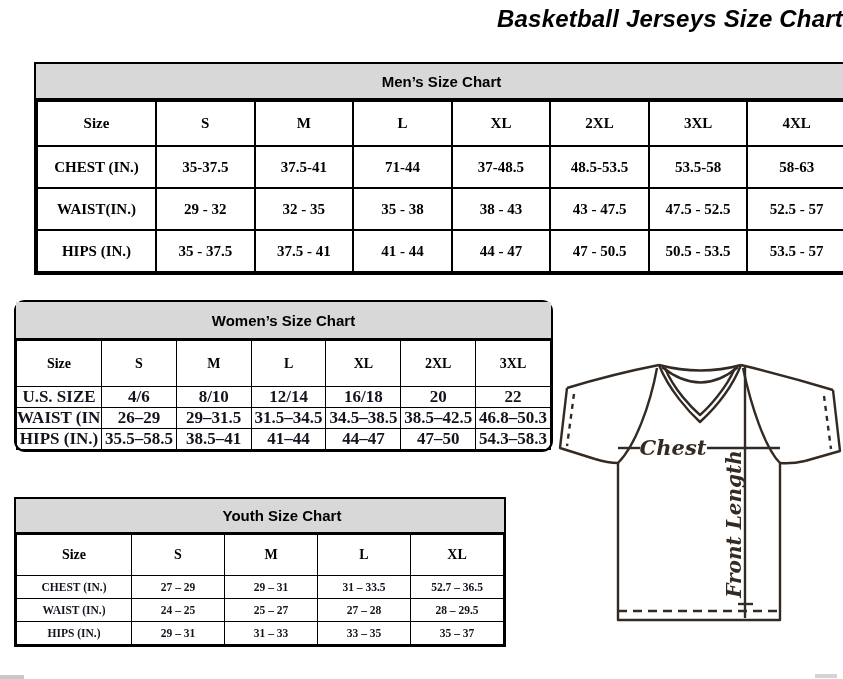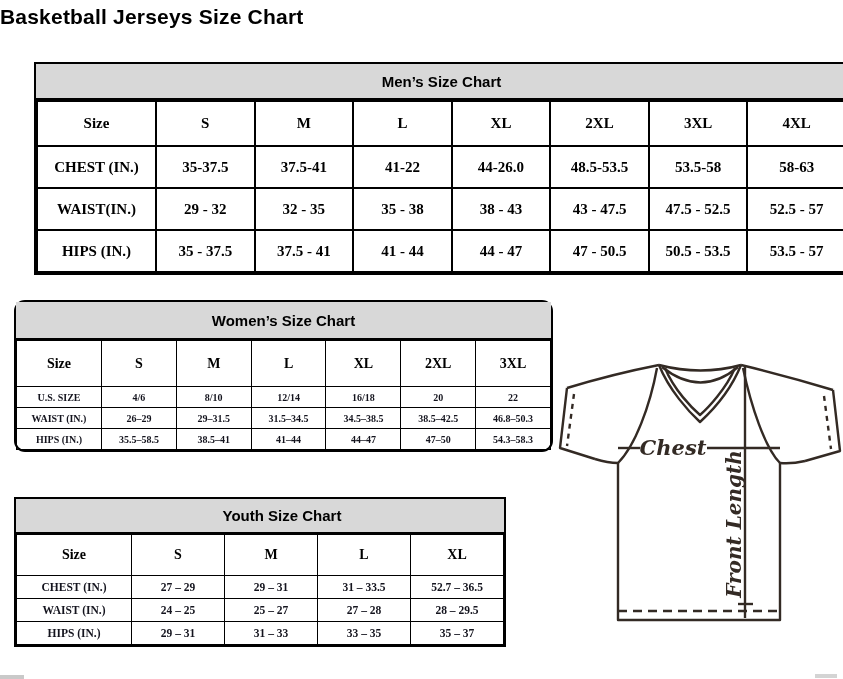--- a/index.html
+++ b/index.html
@@ -2,21 +2,21 @@
 <html><head>
 <meta charset="utf-8">
 <style>
   html,body { margin:0; padding:0; }
   body {
     width:843px; height:679px; position:relative; overflow:hidden;
     background:#ffffff; font-family:"Liberation Sans", sans-serif; color:#000;
   }
   .page-title {
     position:absolute; top:5px; left:0; width:100%;
-    text-align:left; font-size:21px; font-weight:bold; letter-spacing:0.2px;
+    text-align:right; font-size:24px; font-weight:bold; letter-spacing:0.2px;font-style:italic;
   }
   .tbl-wrap { position:absolute; border:2px solid #000; box-sizing:border-box; background:#fff; }
   .tbl-caption {
     background:#d8d8d8; border-bottom:2px solid #000;
     display:flex; align-items:center; justify-content:center;
     font-weight:bold; font-size:15px;
   }
   table { border-collapse:collapse; width:100%; table-layout:fixed;font-family:Liberation Serif, serif; }
   th, td { border:1px solid #000; text-align:center; font-weight:bold; padding:0; overflow:hidden; white-space:nowrap; }
 
@@ -27,21 +27,21 @@
   #mens-wrap thead tr { height:45px; }
   #mens-wrap tbody tr { height:42px; }
   #mens-wrap th:first-child { width:117px; }
 
   
   #womens-wrap { left:14px; top:300px; width:539px;border-radius:11px; }
   #womens-wrap .tbl-caption { height:36px; }
   #womens-wrap thead th { font-size:14px; }
   #womens-wrap thead tr { height:46px; }
   #womens-wrap tbody tr { height:21px; }
-  #womens-wrap tbody th, #womens-wrap tbody td { font-size:10px; color:#14141e;margin-top:16px; }
+  #womens-wrap tbody th, #womens-wrap tbody td { font-size:17px; color:#14141e;margin-top:16px; }
   #womens-wrap th:first-child { width:84px; }
 
   
   #youth-wrap { left:14px; top:497px; width:492px; }
   #youth-wrap .tbl-caption { height:33px;padding-left:44px; }
   #youth-wrap thead th { font-size:14px; }
   #youth-wrap thead tr { height:41px; }
   #youth-wrap tbody tr { height:23px; }
   #youth-wrap tbody th, #youth-wrap tbody td { font-size:11.5px; color:#14141e; }
   #youth-wrap th:first-child { width:114px; }
@@ -73,22 +73,22 @@
           <th>2XL</th>
           <th>3XL</th>
           <th>4XL</th>
         </tr>
       </thead>
     <tbody>
         <tr>
           <th>CHEST (IN.)</th>
           <td>35-37.5</td>
           <td>37.5-41</td>
-          <td>41-22</td>
-          <td>44-26.0</td>
+          <td>71-44</td>
+          <td>37-48.5</td>
           <td>48.5-53.5</td>
           <td>53.5-58</td>
           <td>58-63</td>
         </tr>
         <tr>
           <th>WAIST(IN.)</th>
           <td>29 - 32</td>
           <td>32 - 35</td>
           <td>35 - 38</td>
           <td>38 - 43</td>

